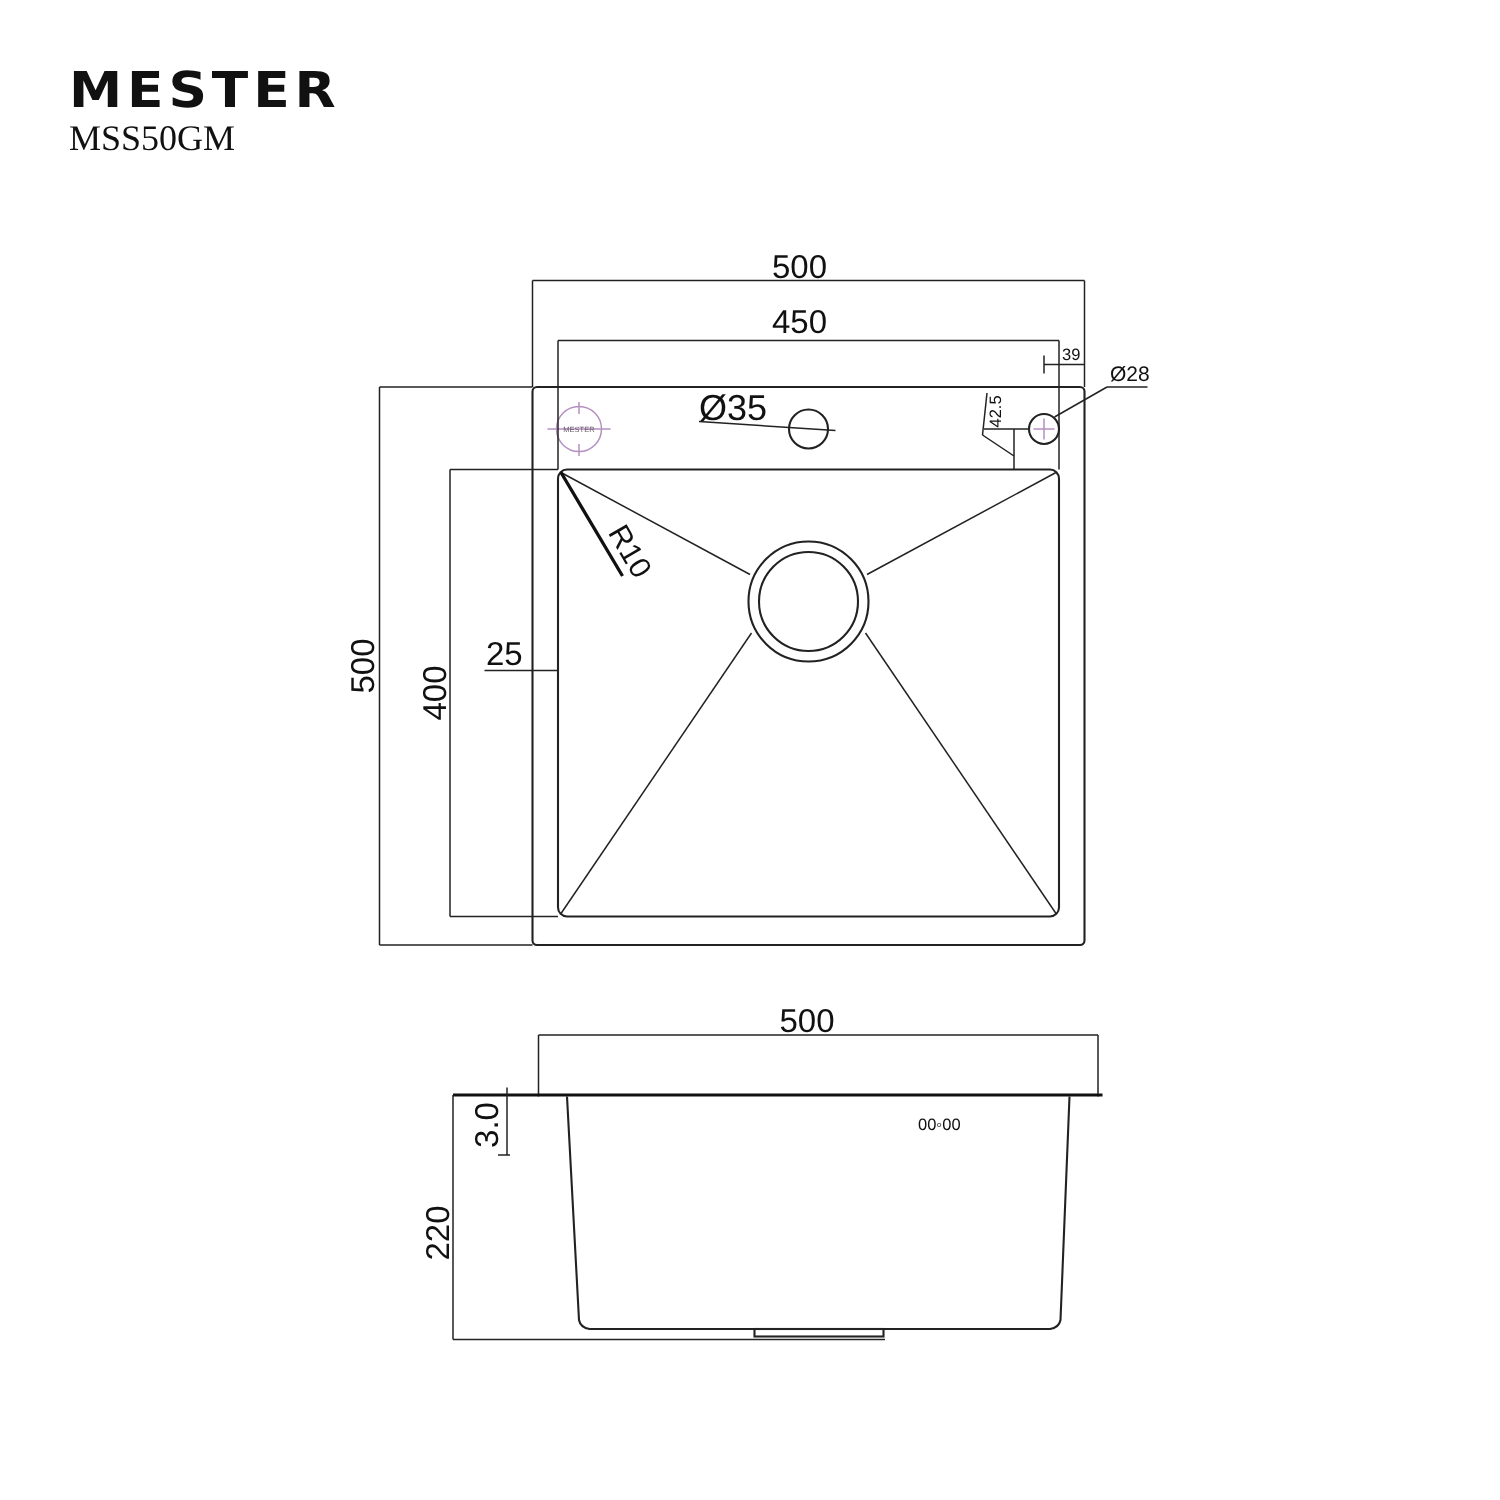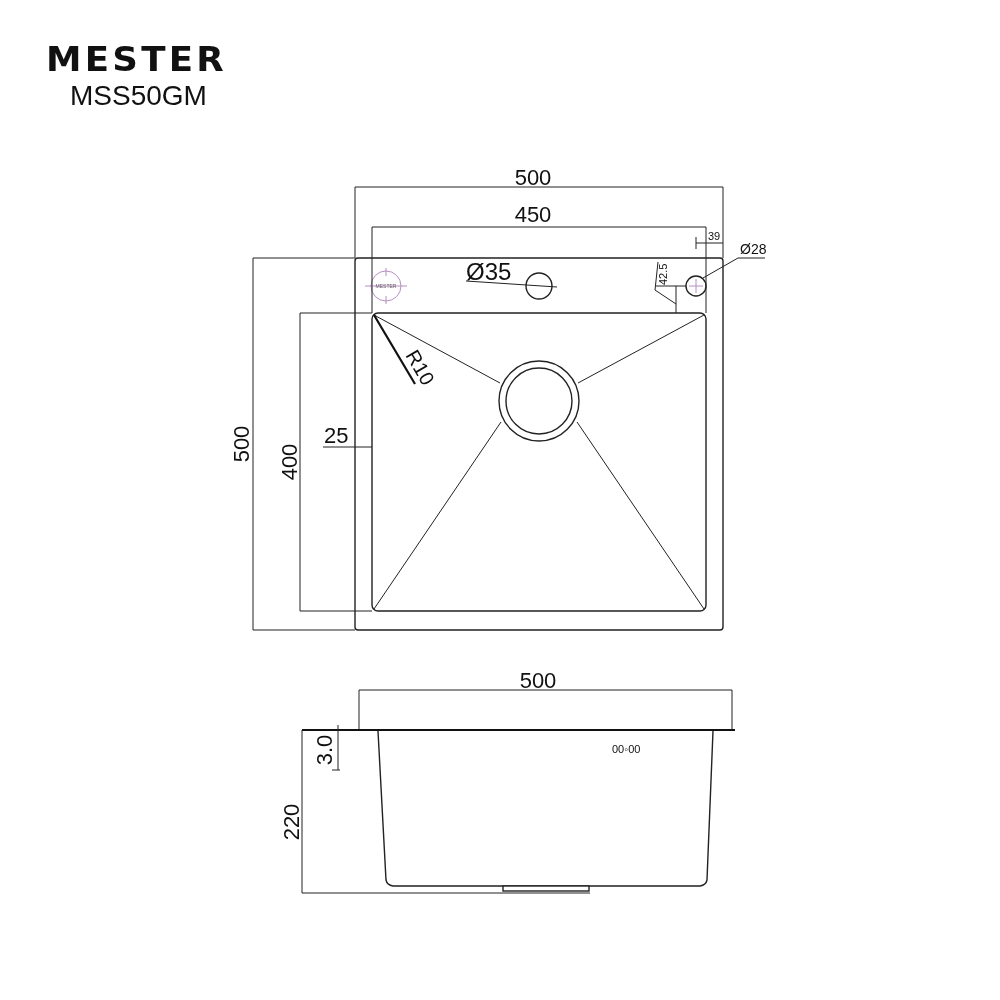--- a/index.html
+++ b/index.html
@@ -1,18 +1,18 @@
 <!DOCTYPE html>
 <html><head>
   <meta charset="utf-8">
   <style>
     html, body { margin: 0; padding: 0; background: #ffffff; }
     body { width: 1000px; height: 1000px; position: relative; overflow: hidden; font-family: "Liberation Sans", sans-serif; }
     .brand { position: absolute; left: 46px; top: 40px; font-family: "DejaVu Sans", sans-serif; font-weight: bold; font-size: 33px; letter-spacing: 3px; color: #111; transform: scaleX(1.08); transform-origin: left top; }
-    .model { position: absolute; left: 46px; top: 80px; font-family: Liberation Sans, sans-serif; font-size: 28px; color: #111; margin-left: 24px; }
+    .model { position: absolute; left: 46px; top: 80px; font-family: Liberation Serif, serif; font-size: 24px; color: #111; }
     svg { position: absolute; left: 0; top: 0; }
     .dim { font-family: "Liberation Sans", sans-serif; fill: #111; }
     .ln { stroke: #222; fill: none; stroke-width: 1.4; }
     .thin { stroke: #222; fill: none; stroke-width: 1; }
     .mark { stroke: #b58fc0; fill: none; stroke-width: 1; }
   </style>
 </head>
 <body>
 
 <div class="brand">MESTER</div>

